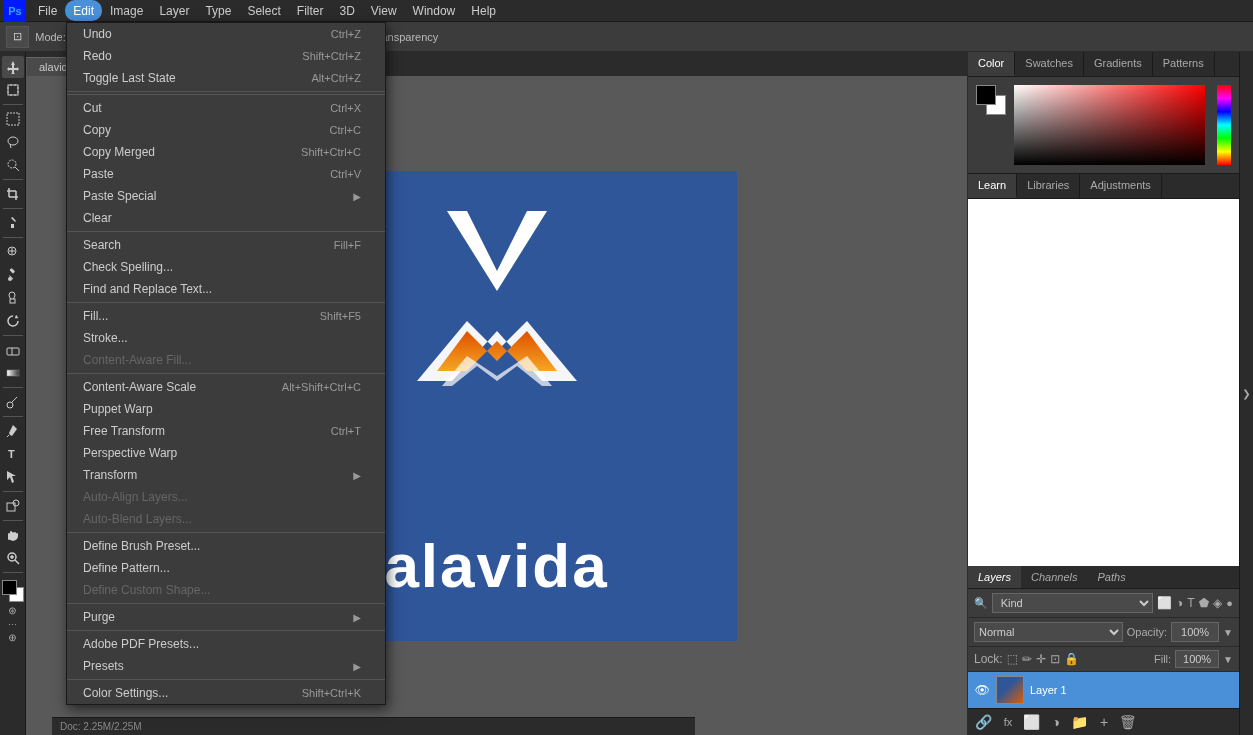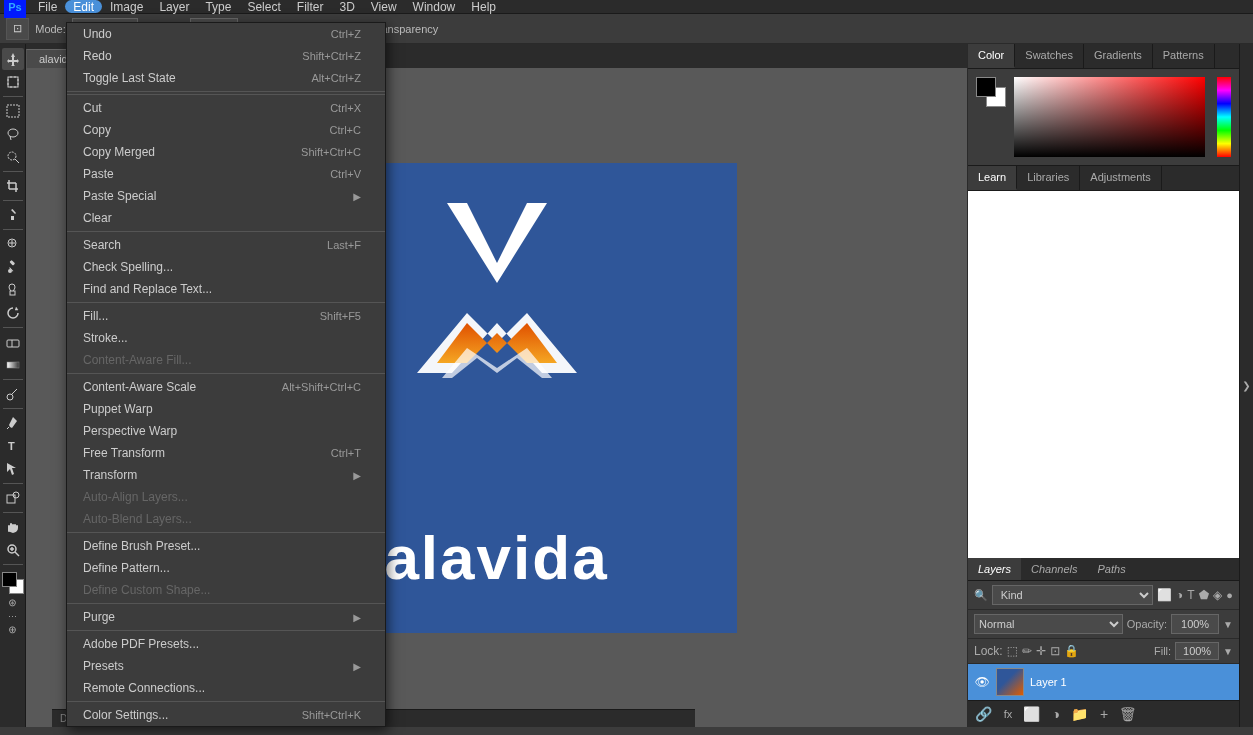--- a/index.html
+++ b/index.html
@@ -10,21 +10,21 @@
       color: #ccc;
       width: 1253px;
       height: 735px;
       overflow: hidden;
       user-select: none;
     }
 
     
     .menu-bar {
       background: #2b2b2b;
-      height: 14px;
+      height: 22px;
       display: flex;
       align-items: center;
       padding: 0 4px;
       border-bottom: 1px solid #1a1a1a;
     }
     .menu-bar-item {
       padding: 0 8px;
       height: 100%;
       display: flex;
       align-items: center;
@@ -861,21 +861,21 @@
     <span class="menu-item-arrow">▶</span>
   </div>
 
   <div class="menu-item">
     <span class="menu-item-label">Clear</span>
   </div>
   <div class="menu-separator"></div>
 
   <div class="menu-item">
     <span class="menu-item-label">Search</span>
-    <span class="menu-item-shortcut">Last+F</span>
+    <span class="menu-item-shortcut">Fill+F</span>
   </div>
 
   <div class="menu-item">
     <span class="menu-item-label">Check Spelling...</span>
   </div>
 
   <div class="menu-item">
     <span class="menu-item-label">Find and Replace Text...</span>
   </div>
   <div class="menu-separator"></div>
@@ -897,29 +897,29 @@
   <div class="menu-item">
     <span class="menu-item-label">Content-Aware Scale</span>
     <span class="menu-item-shortcut">Alt+Shift+Ctrl+C</span>
   </div>
 
   <div class="menu-item">
     <span class="menu-item-label">Puppet Warp</span>
   </div>
 
   <div class="menu-item">
-    <span class="menu-item-label">Perspective Warp</span>
-  </div>
-
-  <div class="menu-item">
     <span class="menu-item-label">Free Transform</span>
     <span class="menu-item-shortcut">Ctrl+T</span>
   </div>
 
   <div class="menu-item">
+    <span class="menu-item-label">Perspective Warp</span>
+  </div>
+
+  <div class="menu-item">
     <span class="menu-item-label">Transform</span>
     <span class="menu-item-arrow">▶</span>
   </div>
 
   <div class="menu-item disabled">
     <span class="menu-item-label">Auto-Align Layers...</span>
   </div>
 
   <div class="menu-item disabled">
     <span class="menu-item-label">Auto-Blend Layers...</span>
@@ -947,23 +947,20 @@
 
   <div class="menu-item">
     <span class="menu-item-label">Adobe PDF Presets...</span>
   </div>
 
   <div class="menu-item">
     <span class="menu-item-label">Presets</span>
     <span class="menu-item-arrow">▶</span>
   </div>
 
-  <div class="menu-item">
-    <span class="menu-item-label">Remote Connections...</span>
-  </div>
   <div class="menu-separator"></div>
 
   <div class="menu-item">
     <span class="menu-item-label">Color Settings...</span>
     <span class="menu-item-shortcut">Shift+Ctrl+K</span>
   </div>
 
 </div>
 
 </body></html>

